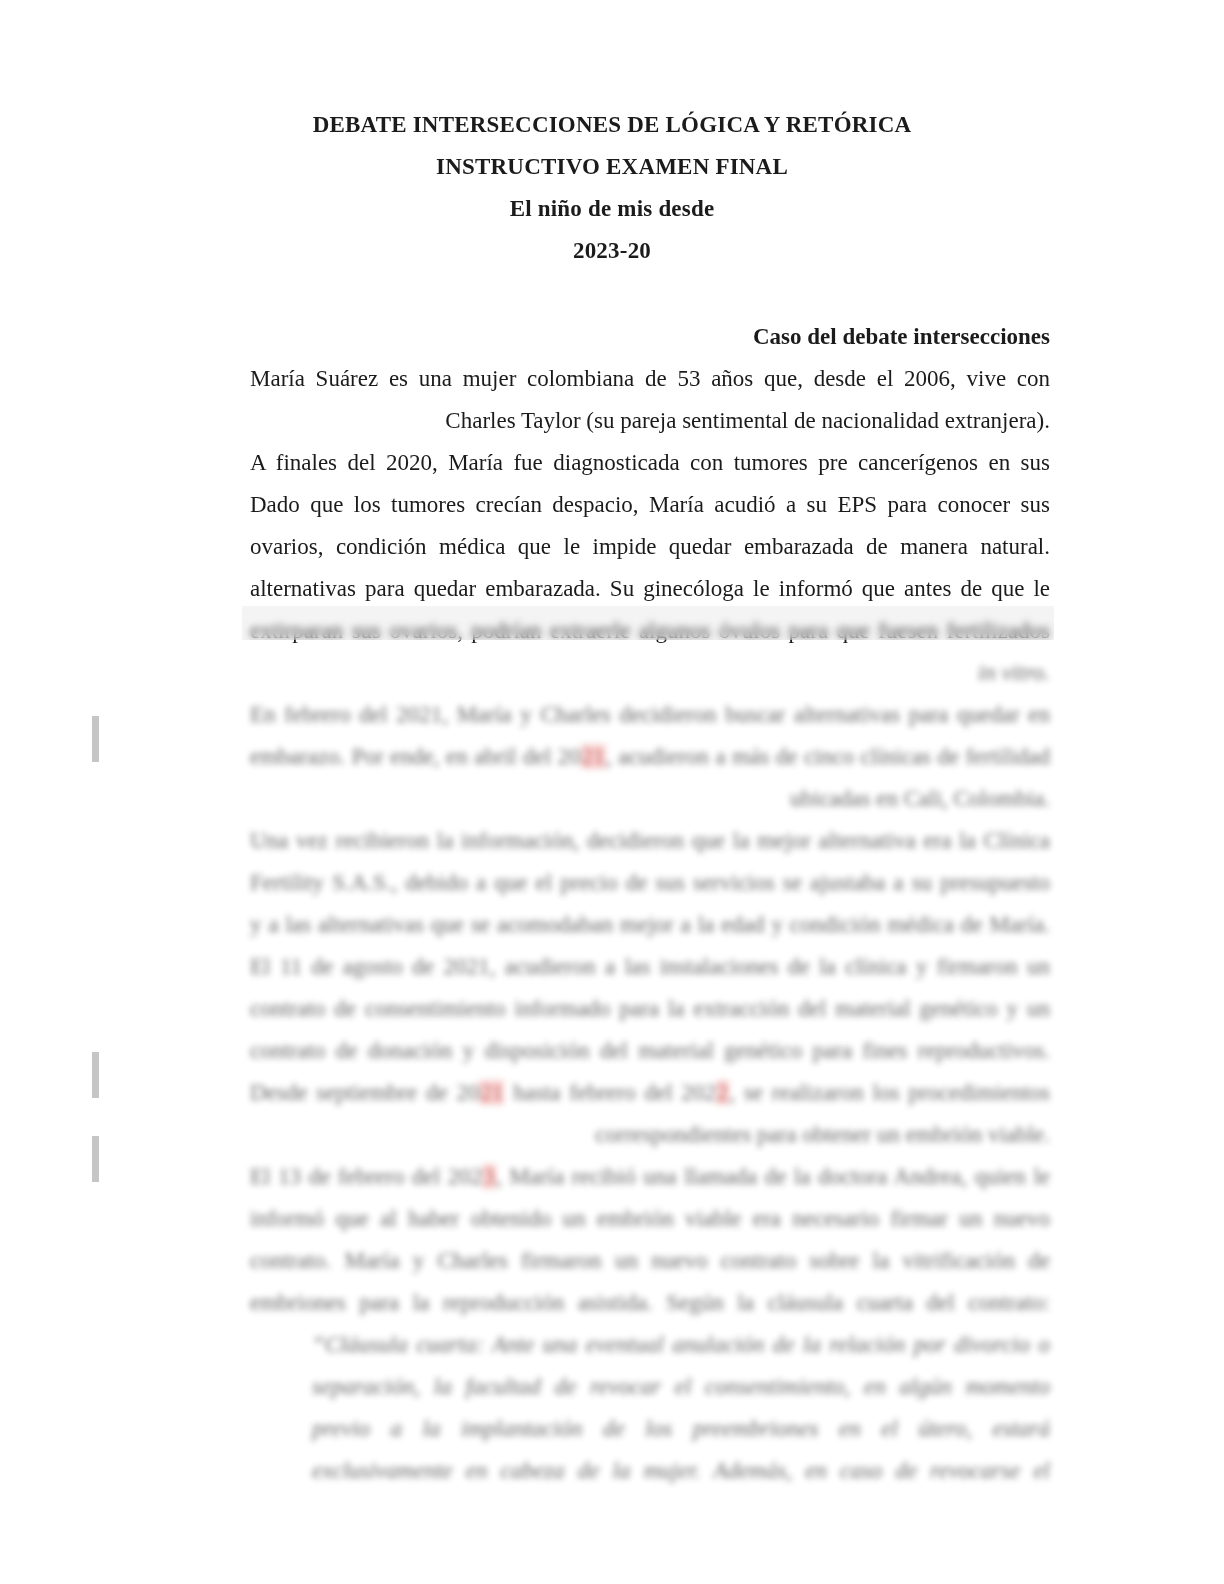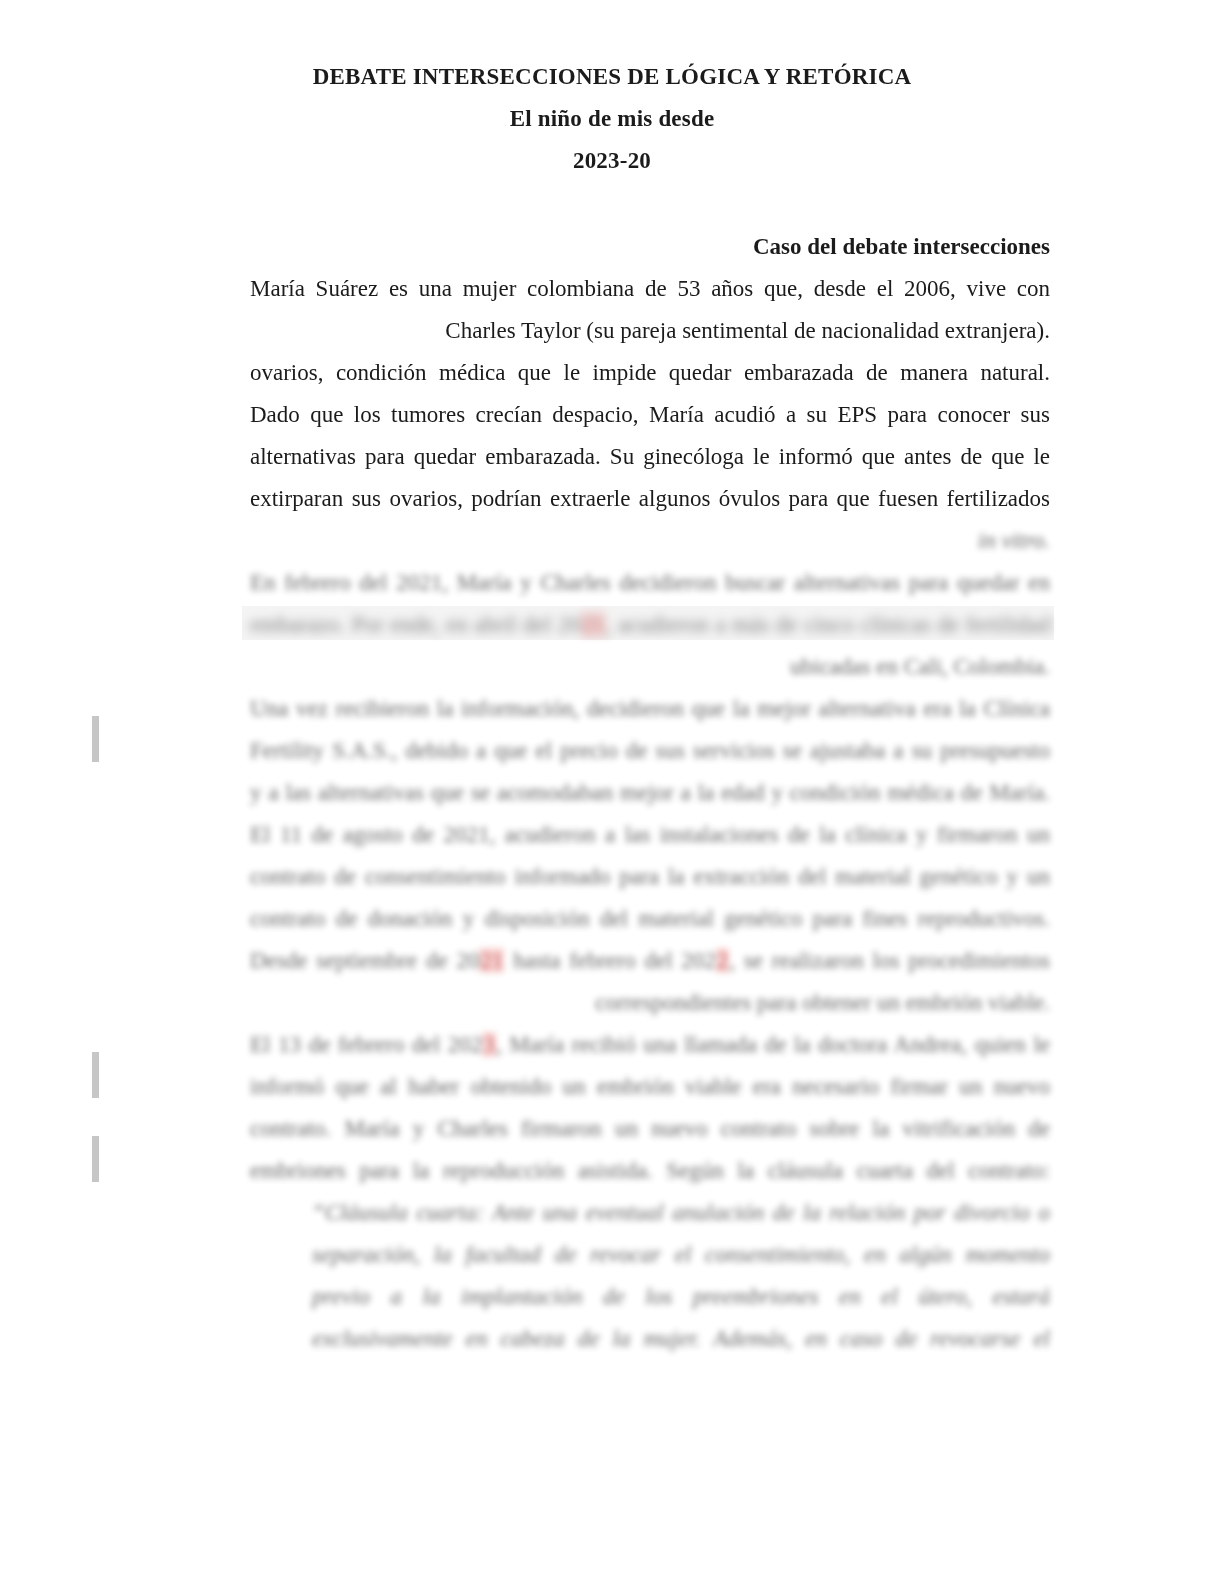--- a/index.html
+++ b/index.html
@@ -4,21 +4,21 @@
 <style>
   html,body{margin:0;padding:0;background:#ffffff;}
   .page{
     position:relative;
     width:1224px;height:1584px;
     background:#ffffff;
     font-family:"Liberation Serif","DejaVu Serif",serif;
     font-size:23px;color:#1b1b1b;
     overflow:hidden;
   }
-  .title-block{padding-top:56px;}
+  .title-block{padding-top:104px;}
   .title-line{
     height:42px;line-height:42px;
     text-align:center;font-weight:bold;
     letter-spacing:0.2px;
   }
   .doc-body{margin-top:44px;}
   .line{
     position:relative;
     height:42px;line-height:42px;
     margin-left:250px;width:800px;
@@ -59,30 +59,32 @@
     background:rgba(205,205,205,0.22);
   }
 </style>
 </head>
 <body>
 
 <div class="page" id="page">
 
   <div class="title-block">
     <div class="title-line">DEBATE INTERSECCIONES DE LÓGICA Y RETÓRICA</div>
+    <div class="title-line">INSTRUCTIVO EXAMEN FINAL</div>
     <div class="title-line">El niño de mis desde</div>
     <div class="title-line">2023-20</div>
   </div>
 
   <div class="doc-body" id="doc-body">
       <div class="line heading"><span>Caso del debate intersecciones</span></div>
       <div class="line item justify"><span>María Suárez es una mujer colombiana de 53 años que, desde el 2006, vive con</span></div>
       <div class="line item"><span>Charles Taylor (su pareja sentimental de nacionalidad extranjera).</span></div>
+      <div class="line item justify"><span>A finales del 2020, María fue diagnosticada con tumores pre cancerígenos en sus</span></div>
+      <div class="line item justify"><span>Dado que los tumores crecían despacio, María acudió a su EPS para conocer sus</span></div>
       <div class="line item justify"><span>ovarios, condición médica que le impide quedar embarazada de manera natural.</span></div>
-      <div class="line item justify"><span>Dado que los tumores crecían despacio, María acudió a su EPS para conocer sus</span></div>
       <div class="line item justify"><span>alternativas para quedar embarazada. Su ginecóloga le informó que antes de que le</span></div>
       <div class="line item justify"><span>extirparan sus ovarios, podrían extraerle algunos óvulos para que fuesen fertilizados</span></div>
       <div class="line item blur italic"><span>in vitro.</span></div>
       <div class="line item justify blur"><span>En febrero del 2021, María y Charles decidieron buscar alternativas para quedar en</span></div>
       <div class="line item justify blur"><span>embarazo. Por ende, en abril del 20</span><span class="red">21</span><span>, acudieron a más de cinco clínicas de fertilidad</span></div>
       <div class="line item blur"><span>ubicadas en Cali, Colombia.</span></div>
       <div class="line item justify blur"><span>Una vez recibieron la información, decidieron que la mejor alternativa era la Clínica</span></div>
       <div class="line item justify blur"><span>Fertility S.A.S., debido a que el precio de sus servicios se ajustaba a su presupuesto</span></div>
       <div class="line item justify blur"><span>y a las alternativas que se acomodaban mejor a la edad y condición médica de María.</span></div>
       <div class="line item justify blur"><span>El 11 de agosto de 2021, acudieron a las instalaciones de la clínica y firmaron un</span></div>

